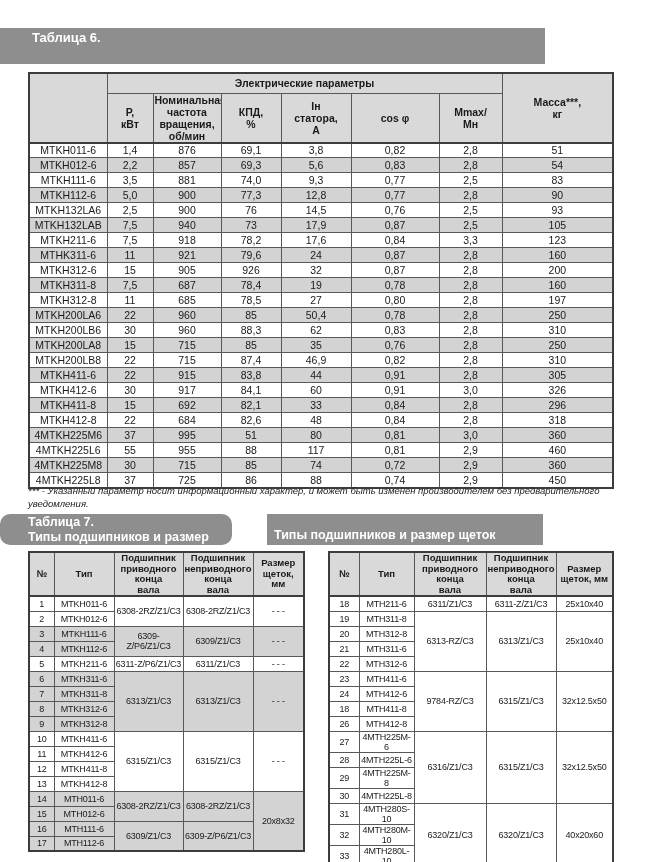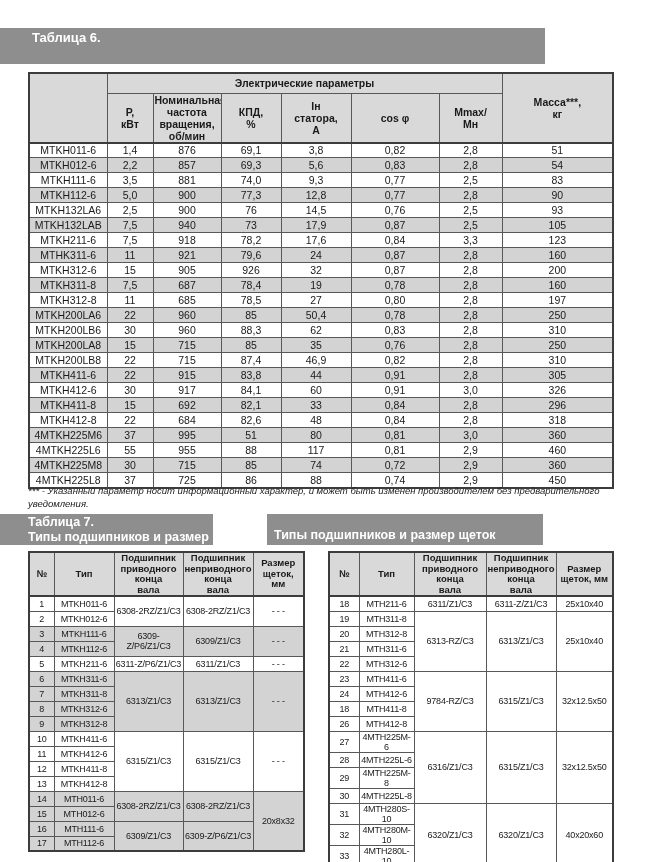--- a/index.html
+++ b/index.html
@@ -5,21 +5,21 @@
   html,body{margin:0;padding:0;}
   body{
     width:645px;height:862px;position:relative;background:#ffffff;
     font-family:"Liberation Sans", sans-serif;color:#1a1a1a;
   }
   .band{
     position:absolute;background:#8e8e8e;color:#ffffff;font-weight:bold;
     box-sizing:border-box;
   }
   #band6{left:0;top:28px;width:545px;height:36px;font-size:13px;line-height:16px;padding:2px 8px 0 32px;}
-  #band7L{left:0;top:514px;width:213px;height:31px;font-size:12.5px;line-height:15px;padding:1px 0 0 28px;}
+  #band7L{left:0;top:514px;width:232px;height:31px;font-size:12.5px;line-height:15px;padding:1px 0 0 28px;border-radius:10px;}
   #band7R{left:267px;top:514px;width:276px;height:31px;font-size:12.5px;display:flex;align-items:flex-end;padding:0 0 3px 7px;}
   table{border-collapse:collapse;table-layout:fixed;background:#fff;}
   th,td{border:1px solid #585858;text-align:center;vertical-align:middle;overflow:hidden;padding:0 1px;}
   thead th{background:#d9d9d9;font-weight:bold;}
   .preline{white-space:pre-line;}
   
   #t6{position:absolute;left:28px;top:72px;width:584px;border:2px solid #3c3c3c;font-size:10.5px;}
   #t6 thead{border-bottom:2px solid #3c3c3c;}
   #t6 thead tr.grp{height:20px;padding-left:48px;}
   #t6 thead tr.sub{height:42px;}

